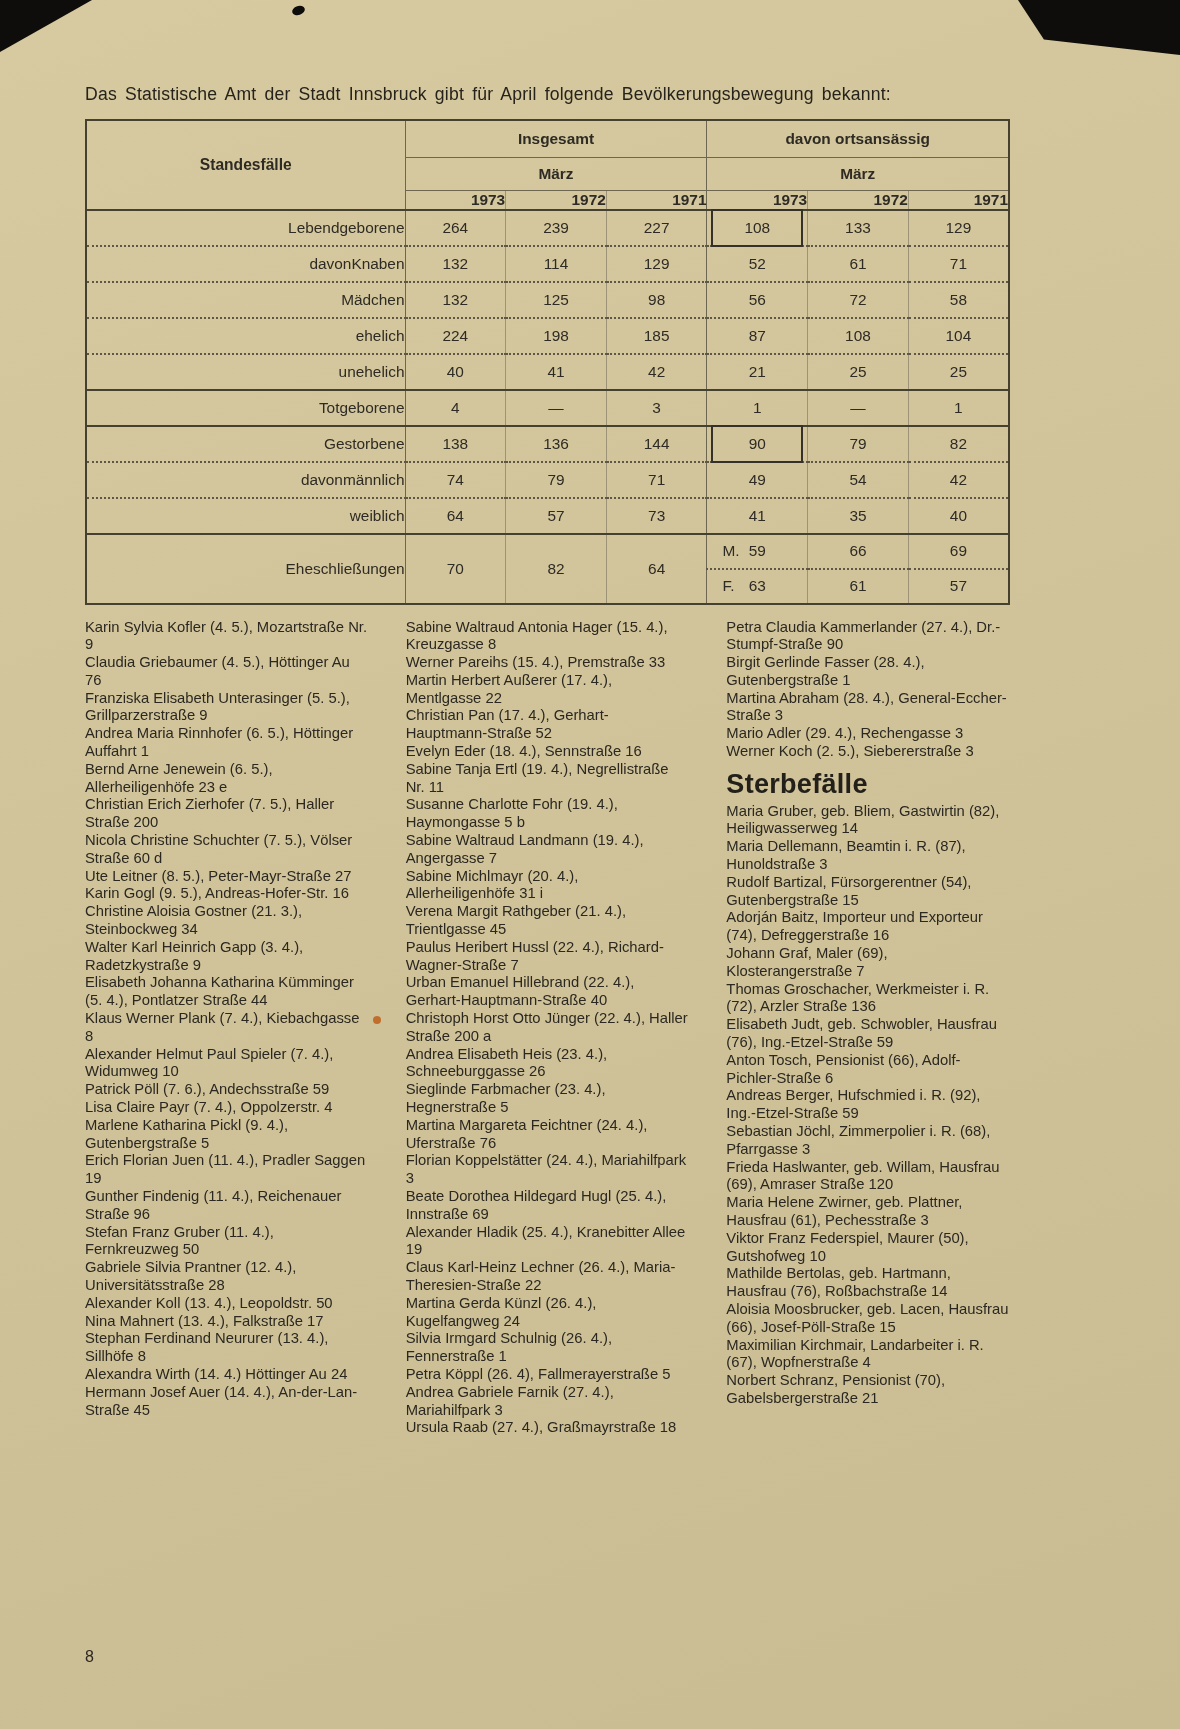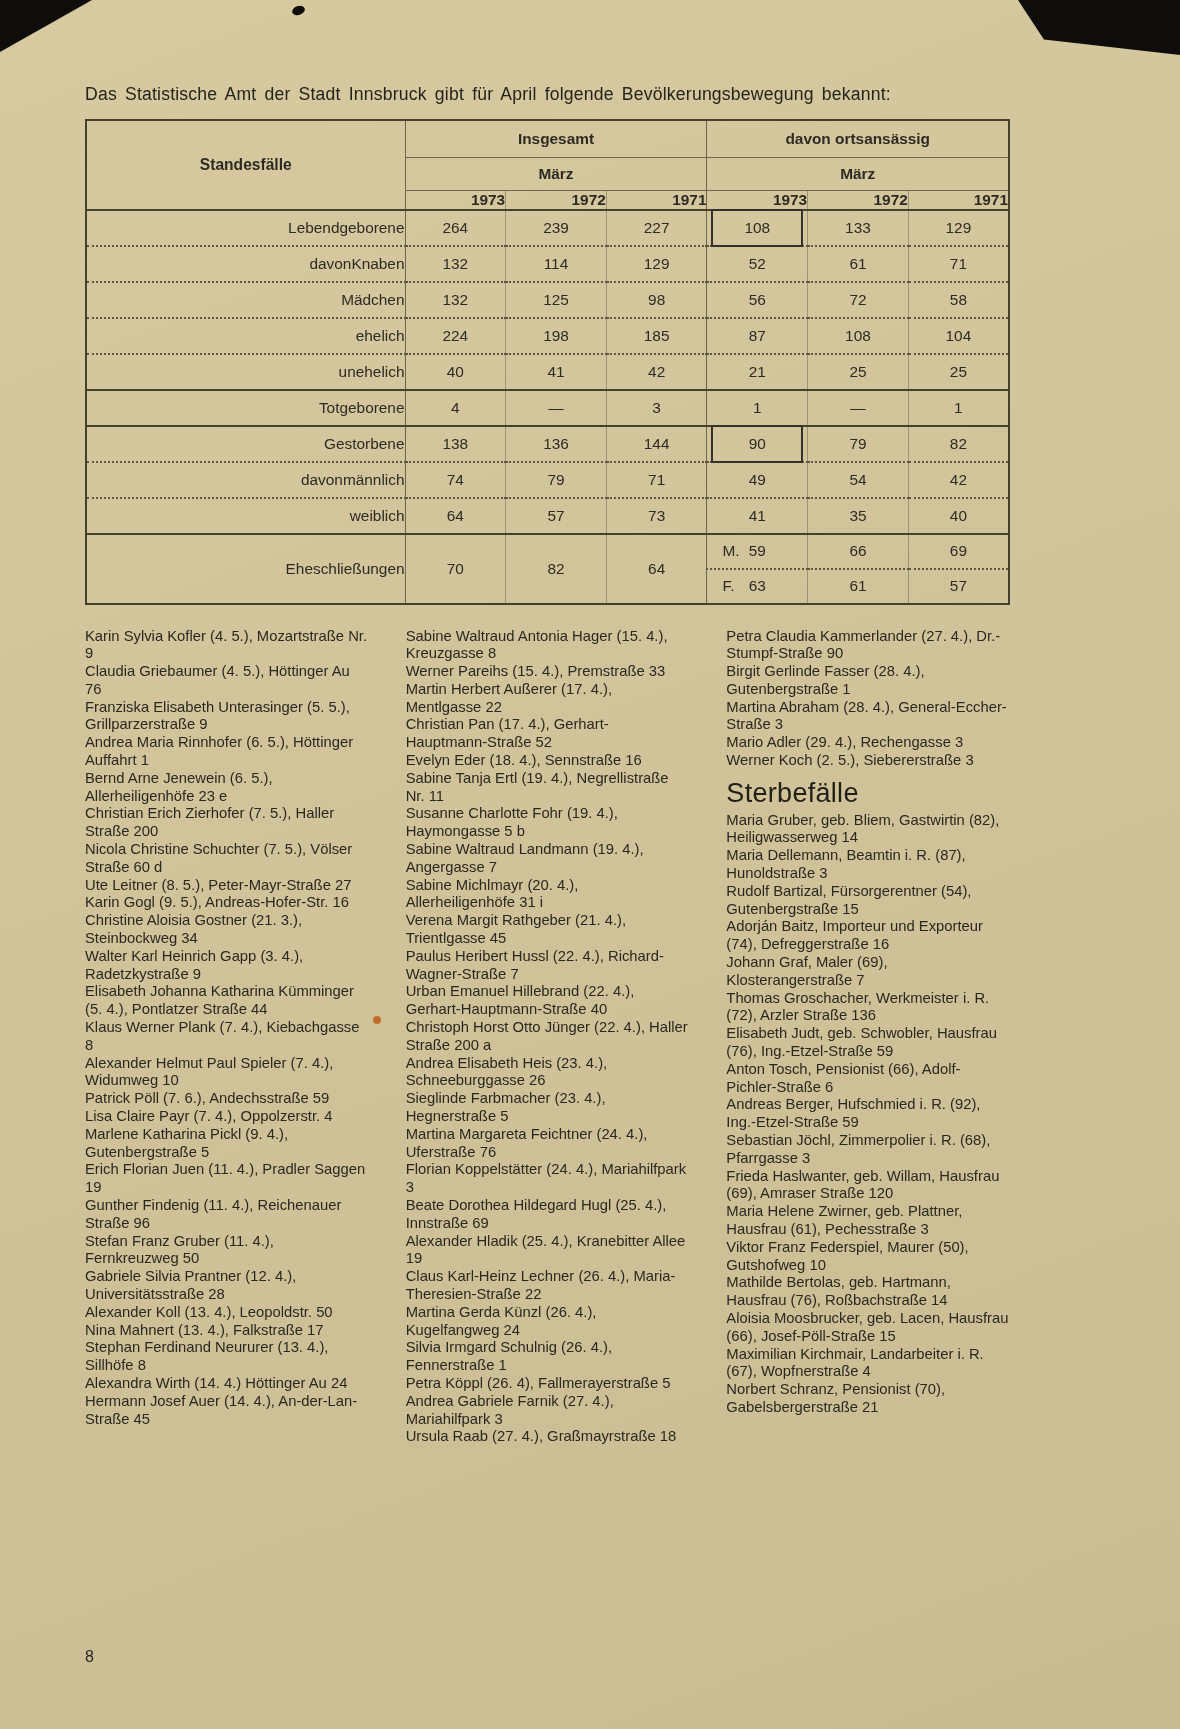--- a/index.html
+++ b/index.html
@@ -30,24 +30,24 @@
   tr.dotted>td{border-bottom:2px dotted #5d5743}
   tr.solid>td{border-bottom:2px solid #46412e}
   .pfx{display:inline-block}
   .pfx.gap{width:58px}
   td.boxed::after{content:"";position:absolute;left:4px;right:4px;top:-2px;bottom:-2px;
     border:2.5px solid #35312a;pointer-events:none}
   tr.mr1>td,tr.mr2>td{height:35px}
   td.db{border-bottom:2px dotted #5d5743}
   td.mf .mfl{position:absolute;left:15px}
 
-  .names{display:flex;gap:37px;margin-top:23px;font-size:14.8px;line-height:17.8px;color:#2b2821}
+  .names{display:flex;gap:37px;margin-top:14px;font-size:14.8px;line-height:17.8px;color:#2b2821}
   .ncol{width:295px}
   .entry{margin:0}
-  .deaths-h{font-size:27px;font-weight:normal;letter-spacing:.3px;color:#23201a;margin:15px 0 9px}
+  .deaths-h{font-size:27px;font-weight:bold;letter-spacing:.3px;color:#23201a;margin:15px 0 9px}
   .pagenum{position:absolute;left:85px;top:1648px;font-size:16px;color:#2b2821}
 
   .art{position:absolute;background:#0e0d0b}
   .art-tl{left:0;top:0;width:92px;height:52px;clip-path:polygon(0 0,100% 0,0 100%)}
   .art-tr{right:0;top:0;width:162px;height:55px;clip-path:polygon(0 0,100% 0,100% 100%,16% 72%)}
   .art-speck{left:292px;top:6px;width:13px;height:9px;border-radius:50%;transform:rotate(-18deg)}
   .marker-dot{position:absolute;left:373px;top:1016px;width:8px;height:8px;border-radius:50%;background:#c06e2c}
 </style>
 </head>
 <body>

